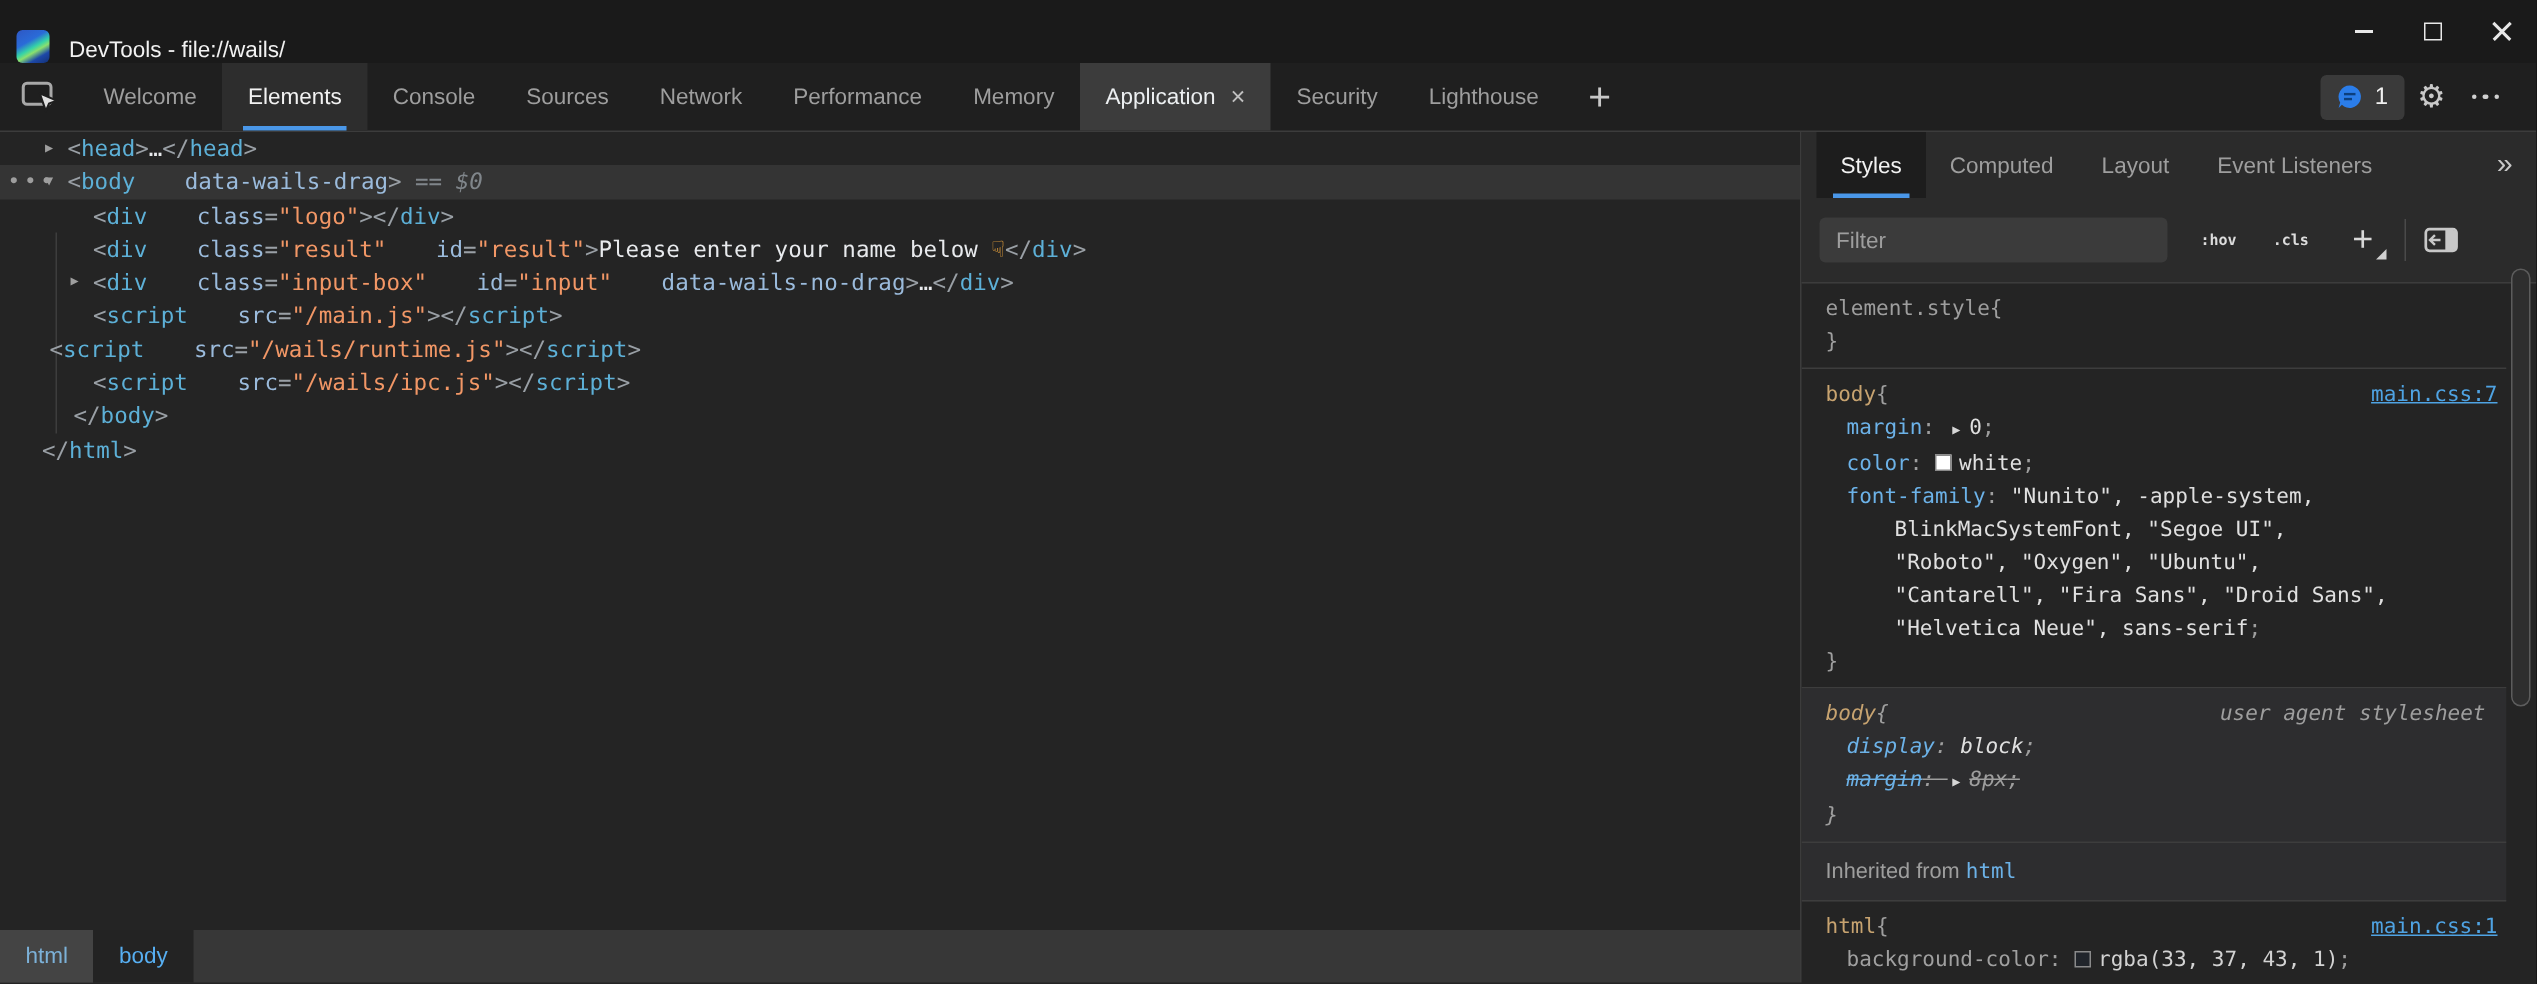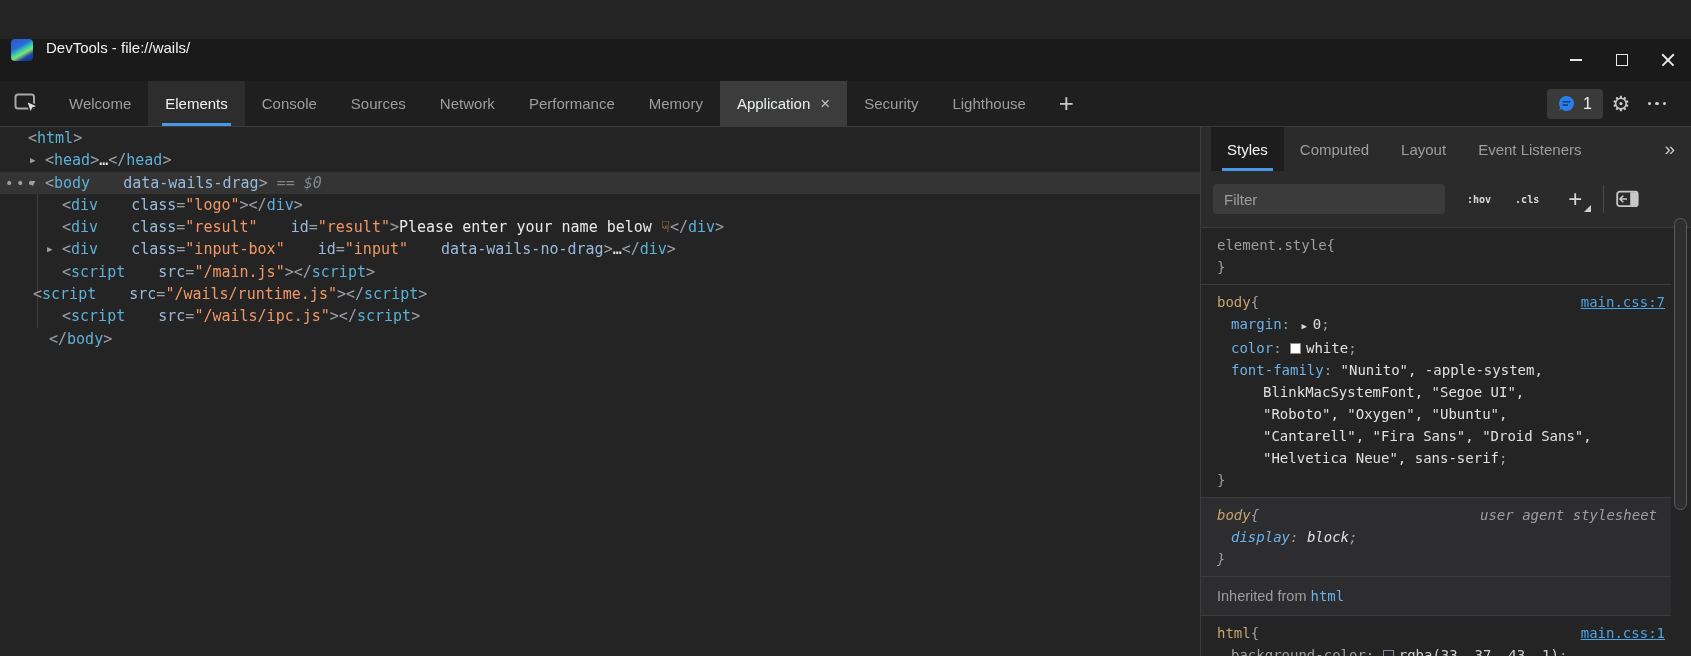--- a/index.html
+++ b/index.html
@@ -7,21 +7,21 @@
     --bg-tab-active:#2d2d2d; --bg-chip:#3c3c3c; --accent:#4a97e8;
     --txt:#e8eaed; --txt-dim:#9e9e9e; --sep:#3c3c3c;
     --tag:#5db0d7; --attr:#9bbbdc; --val:#f29766; --punct:#9aa0a6;
     --sel-tan:#c7a370; --propname:#6cb2e8; --link:#4fa3e3;
   }
   *{box-sizing:border-box; margin:0; padding:0;}
   body{background:#000; font-family:"Liberation Sans",sans-serif;}
   .app{position:relative; width:1691px; height:656px; background:var(--bg-content); overflow:hidden; color:var(--txt);}
 
   
-  .titlebar{height:42px; background:var(--bg-titlebar); display:flex; align-items:flex-start;margin-top:39px;}
+  .titlebar{height:42px; background:var(--bg-titlebar); display:flex; align-items:flex-end;}
   .app-icon{width:22px; height:22px; margin-left:11px; border-radius:4px;
     background:linear-gradient(150deg,#2e57c4 0%,#2a6bd8 35%,#35d3a8 52%,#8ae06e 62%,#1d48a8 78%,#123075 100%);}
   .title-text{margin-left:13px; font-size:15px; color:#f2f2f2;}
   .win-controls{margin-left:auto; display:flex; align-items:stretch; height:42px;}
   .win-btn{width:46px; display:flex; align-items:center; justify-content:center;}
   .g-min{width:12px; height:2px; background:#e8e8e8;}
   .g-max{width:12px; height:12px; border:1.5px solid #e8e8e8;}
   .g-close{position:relative; width:14px; height:14px;}
   .g-close::before,.g-close::after{content:""; position:absolute; left:-1px; top:6px; width:16px; height:1.6px; background:#e8e8e8;}
   .g-close::before{transform:rotate(45deg);} .g-close::after{transform:rotate(-45deg);}
@@ -190,30 +190,30 @@
           </div>
       </div>
     </div>
   </div>
 
   <div class="main">
 
     <div class="elements-panel">
       <div class="tree" id="tree">
         <div class="indent-guide"></div>
-      <div class="trow" style="padding-left: 28px;"><span class="tk-p">&lt;</span><span class="tk-t">html</span><span class="tk-p">&gt;</span></div>
           <div class="trow" style="padding-left: 45px;"><span class="arrow" style="left: 30px;">▶</span><span class="tk-p">&lt;</span><span class="tk-t">head</span><span class="tk-p">&gt;</span><span class="tk-e">…</span><span class="tk-p">&lt;/</span><span class="tk-t">head</span><span class="tk-p">&gt;</span></div>
           <div class="trow selected" style="padding-left: 45px;"><span class="gutter-dots">•••</span><span class="arrow" style="left: 30px;">▼</span><span class="tk-p">&lt;</span><span class="tk-t">body</span><span class="tk-s"> </span><span class="tk-a">data-wails-drag</span><span class="tk-p">&gt;</span><span class="tk-m"> == $0</span></div>
           <div class="trow" style="padding-left: 62px;"><span class="tk-p">&lt;</span><span class="tk-t">div</span><span class="tk-s"> </span><span class="tk-a">class</span><span class="tk-p">=</span><span class="tk-v">"logo"</span><span class="tk-p">&gt;&lt;/</span><span class="tk-t">div</span><span class="tk-p">&gt;</span></div>
           <div class="trow" style="padding-left: 62px;"><span class="tk-p">&lt;</span><span class="tk-t">div</span><span class="tk-s"> </span><span class="tk-a">class</span><span class="tk-p">=</span><span class="tk-v">"result"</span><span class="tk-s"> </span><span class="tk-a">id</span><span class="tk-p">=</span><span class="tk-v">"result"</span><span class="tk-p">&gt;</span><span class="tk-x">Please enter your name below </span><span class="tk-g">☟</span><span class="tk-p">&lt;/</span><span class="tk-t">div</span><span class="tk-p">&gt;</span></div>
           <div class="trow" style="padding-left: 62px;"><span class="arrow" style="left: 47px;">▶</span><span class="tk-p">&lt;</span><span class="tk-t">div</span><span class="tk-s"> </span><span class="tk-a">class</span><span class="tk-p">=</span><span class="tk-v">"input-box"</span><span class="tk-s"> </span><span class="tk-a">id</span><span class="tk-p">=</span><span class="tk-v">"input"</span><span class="tk-s"> </span><span class="tk-a">data-wails-no-drag</span><span class="tk-p">&gt;</span><span class="tk-e">…</span><span class="tk-p">&lt;/</span><span class="tk-t">div</span><span class="tk-p">&gt;</span></div>
           <div class="trow" style="padding-left: 62px;"><span class="tk-p">&lt;</span><span class="tk-t">script</span><span class="tk-s"> </span><span class="tk-a">src</span><span class="tk-p">=</span><span class="tk-v">"/main.js"</span><span class="tk-p">&gt;&lt;/</span><span class="tk-t">script</span><span class="tk-p">&gt;</span></div>
           <div class="trow" style="padding-left: 33px;"><span class="tk-p">&lt;</span><span class="tk-t">script</span><span class="tk-s"> </span><span class="tk-a">src</span><span class="tk-p">=</span><span class="tk-v">"/wails/runtime.js"</span><span class="tk-p">&gt;&lt;/</span><span class="tk-t">script</span><span class="tk-p">&gt;</span></div>
           <div class="trow" style="padding-left: 62px;"><span class="tk-p">&lt;</span><span class="tk-t">script</span><span class="tk-s"> </span><span class="tk-a">src</span><span class="tk-p">=</span><span class="tk-v">"/wails/ipc.js"</span><span class="tk-p">&gt;&lt;/</span><span class="tk-t">script</span><span class="tk-p">&gt;</span></div>
           <div class="trow" style="padding-left: 49px;"><span class="tk-p">&lt;/</span><span class="tk-t">body</span><span class="tk-p">&gt;</span></div>
+          <div class="trow" style="padding-left: 28px;"><span class="tk-p">&lt;/</span><span class="tk-t">html</span><span class="tk-p">&gt;</span></div>
         </div>
       <div class="crumbs" id="crumbs">
           <div class="crumb lit">html</div>
           <div class="crumb active">body</div>
         </div>
     </div>
 
     <div class="styles-panel">
       <div class="side-tabs" id="side-tabs">
           <div class="stab active">Styles</div>
@@ -261,20 +261,21 @@
             <div class="vline"><span class="pv">"Helvetica Neue", sans-serif</span><span class="pc">;</span></div>
             <div class="bline">}</div>
           </div>
           <div class="sec raised italic">
             <div class="sec-head">
               <span class="sel">body</span>
               <span class="brace"> {</span>
               <span class="note">user agent stylesheet</span>
             </div>
             <div class="prop"><span class="pn">display</span><span class="pc">: </span><span class="pv">block</span><span class="pc">;</span></div>
+            <div class="prop struck"><span class="pn">margin</span><span class="pc">: </span><span class="exp-arrow">▶</span><span class="pv">8px</span><span class="pc">;</span></div>
             <div class="bline">}</div>
           </div>
           <div class="inh-head"><span>Inherited from </span><span class="lnk">html</span></div>
           <div class="sec">
             <div class="sec-head">
               <span class="sel">html</span>
               <span class="brace"> {</span>
               <a class="css-link">main.css:1</a>
             </div>
             <div class="prop dim"><span class="pn">background-color</span><span class="pc">: </span><span class="swatch" style="background: rgb(33, 37, 43);"></span><span class="pv">rgba(33, 37, 43, 1)</span><span class="pc">;</span></div>

